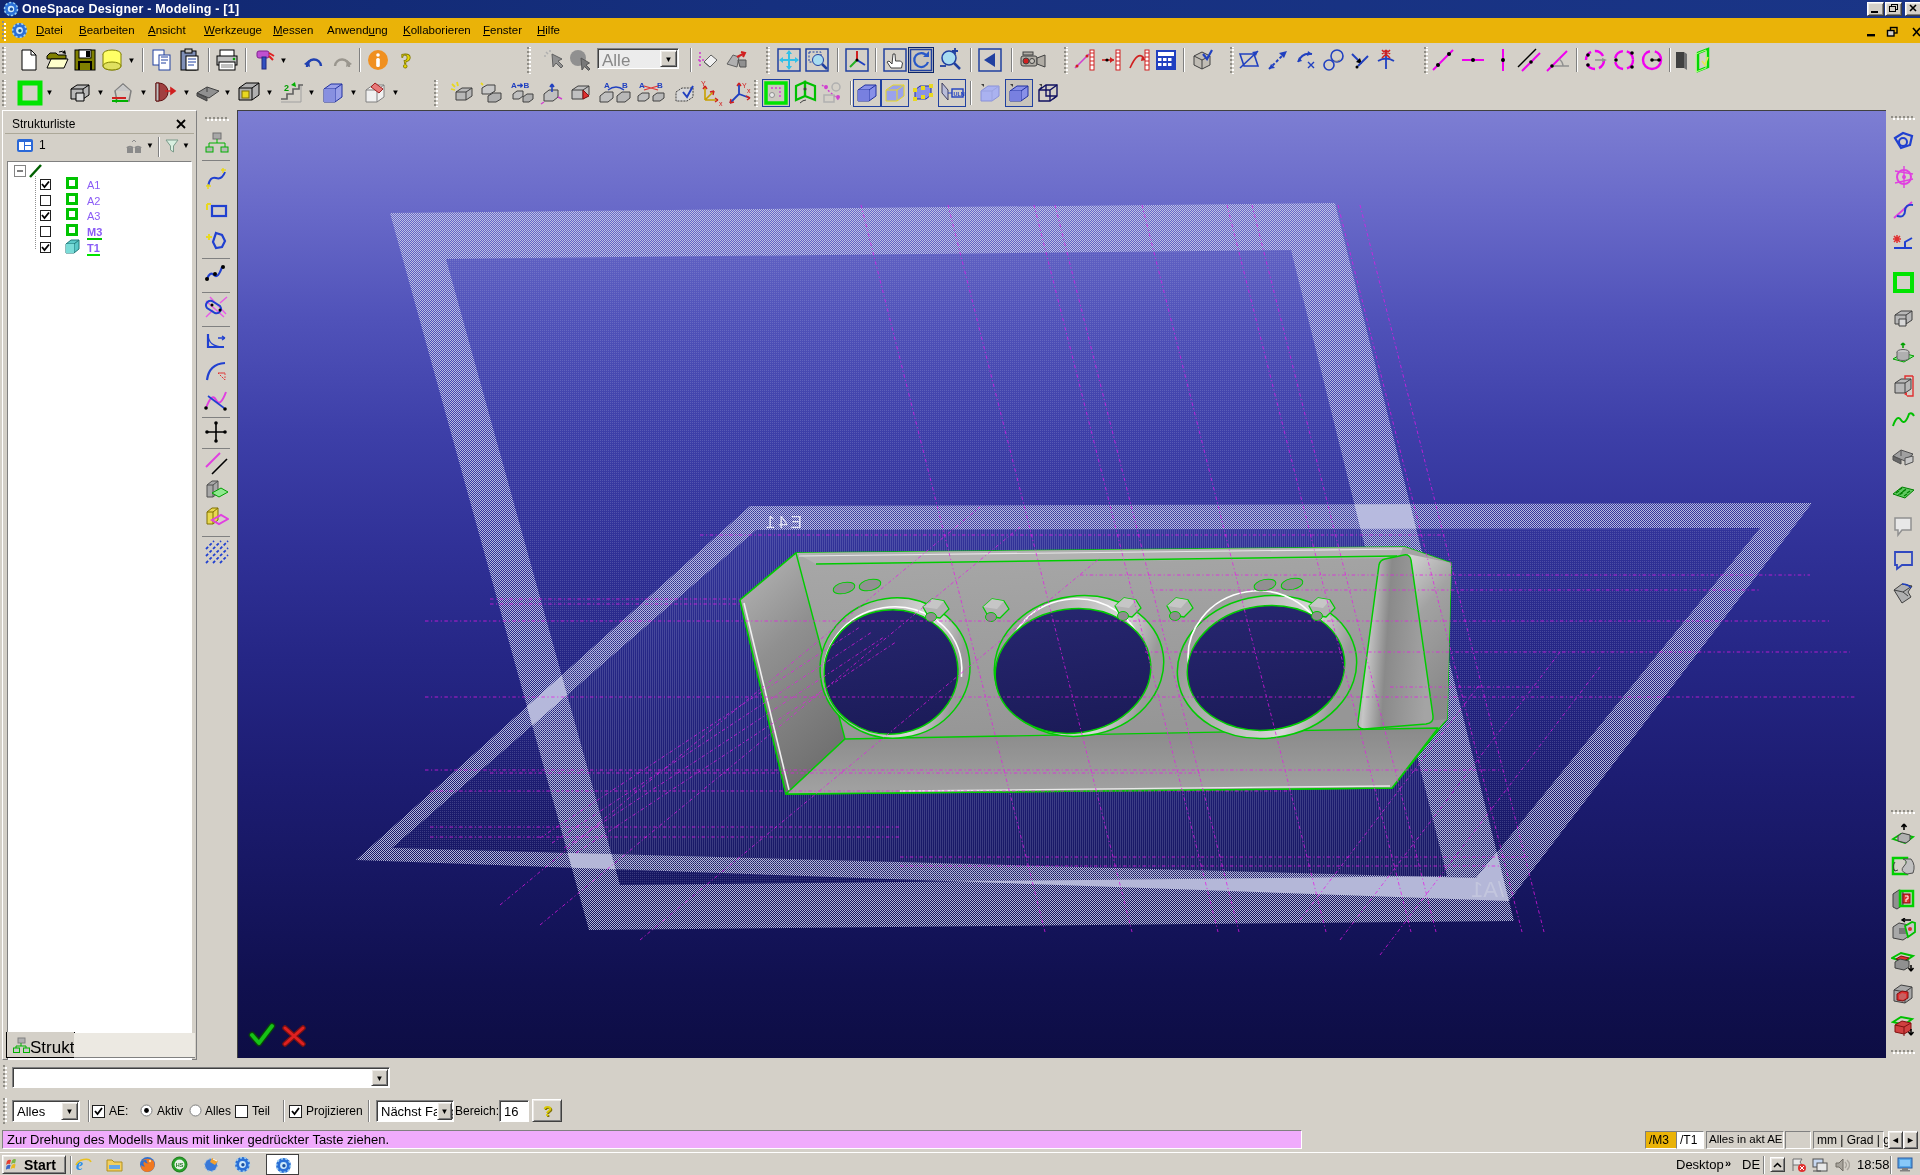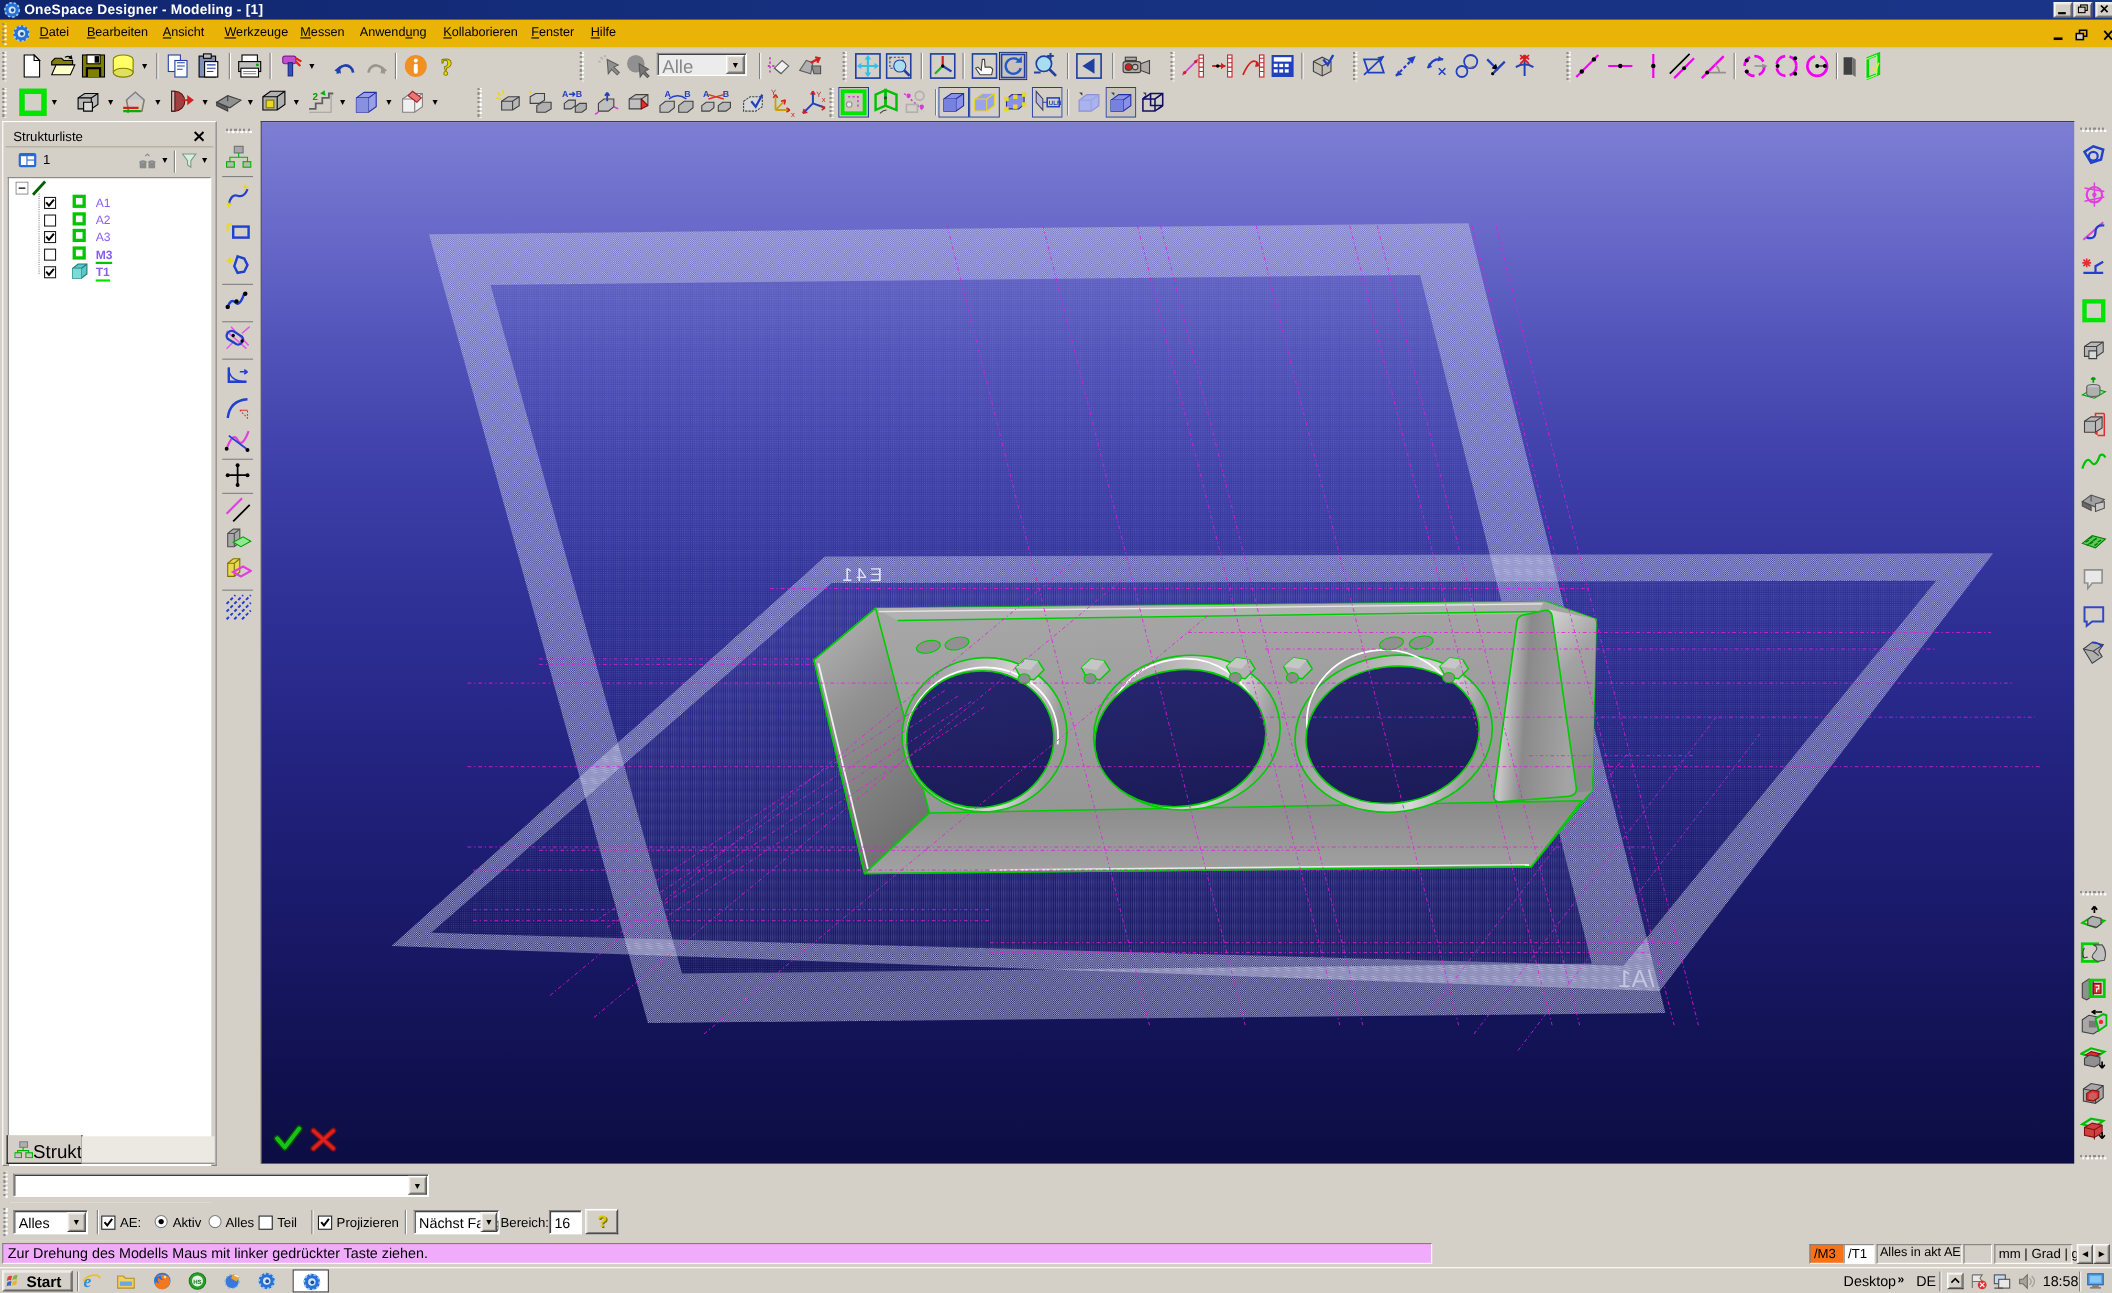--- a/index.html
+++ b/index.html
@@ -1041,21 +1041,21 @@
     <span class="abs" style="left:455px;top:11px">Bereich:</span>
     <div class="sunken" style="left:499px;top:7px;width:30px;height:22px">
         <span style="position:absolute;left:4px;top:3px;font-size:13px">16</span>
       </div>
     <div class="rbtn" style="left:532px;top:6px;width:30px;height:23px">
         <span style="position:absolute;left:10px;top:2px;font-size:15px;font-weight:bold;color:#d8c800;text-shadow:1px 1px 0 #807000">?</span>
       </div>
   </div>
   <div class="abs" id="statusbar">
     <div class="sfield" style="left:2px;top:2px;width:1300px;height:19px;padding:1px 0 0 4px;background:#f0abfc">Zur Drehung des Modells Maus mit linker gedrückter Taste ziehen.</div>
-    <div class="statbox" style="left:1645px;width:47px;background:#f97316">/M3</div>
+    <div class="statbox" style="left:1645px;width:47px;background:#eab308">/M3</div>
     <div class="statbox" style="left:1676px;width:28px;background:#fff">/T1</div>
     <div class="statbox" style="left:1706px;width:78px;padding:1px 0 0 2px;font-size:11.5px">Alles in akt AE</div>
     <div class="statbox" style="left:1785px;width:26px"></div>
     <div class="statbox" style="left:1813px;width:71px;font-size:12px;text-align:center">mm | Grad | g</div>
     <div class="rbtn" style="left:1888px;top:3px;width:15px;height:18px;font-size:9px;text-align:center;line-height:17px">◄</div>
     <div class="rbtn" style="left:1903px;top:3px;width:15px;height:18px;font-size:9px;text-align:center;line-height:17px">►</div>
   </div>
   <div class="abs" id="taskbar">
     <div class="rbtn" style="left:2px;top:2px;width:64px;height:19px;font-weight:bold;font-size:14px;">
       <svg class="abs" style="left:3px;top:1px" width="16" height="15" viewBox="0 0 16 15">

